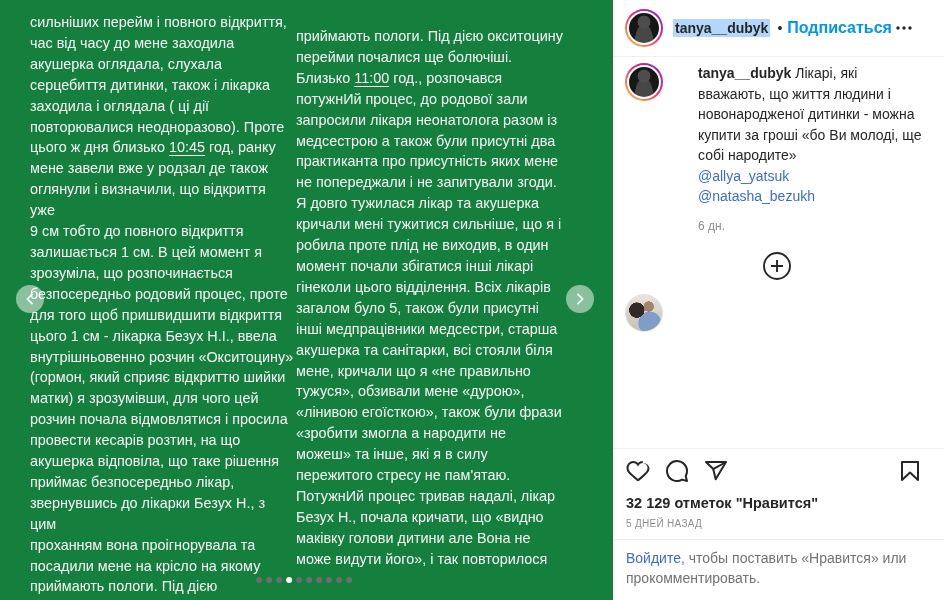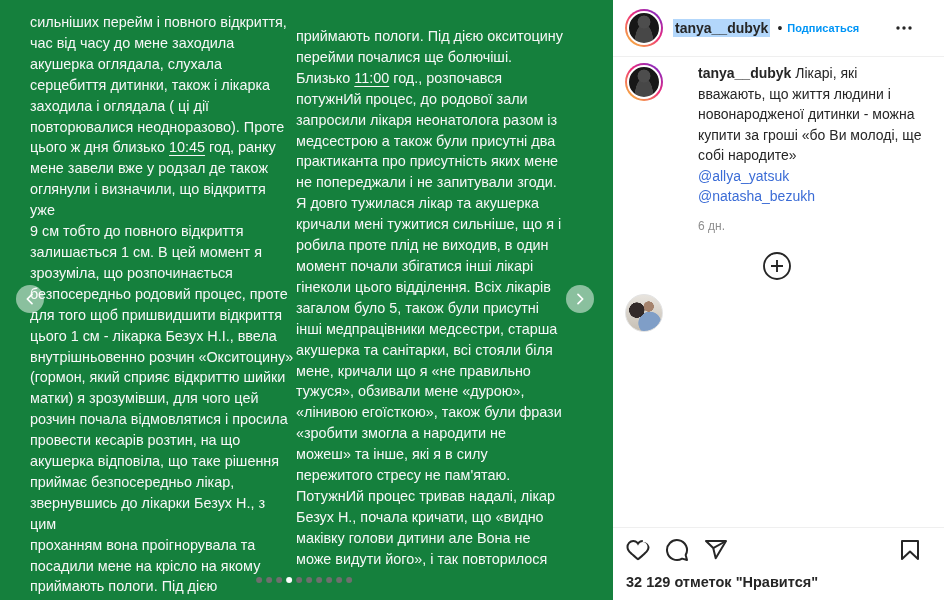--- a/index.html
+++ b/index.html
@@ -28,21 +28,21 @@
   .sil { background:radial-gradient(circle at 50% 30%, #4d4d4d 0 24%, transparent 26%),
          radial-gradient(ellipse at 50% 95%, #474747 0 42%, transparent 44%), #171717; }
   .photo-av { width:38px; height:38px; border-radius:50%; flex:none; border:1px solid #e3e3e3;
          background:radial-gradient(circle at 30% 42%, #322a29 0 23%, transparent 24%),
                     radial-gradient(circle at 63% 32%, #a5836d 0 15%, transparent 16%),
                     radial-gradient(circle at 66% 78%, #7f9ec7 0 30%, transparent 32%),
                     linear-gradient(#e8e4de,#c6bfb4); }
   .uname { font-weight:700; font-size:14px; color:#262626; }
   .hdr .uname { margin-left:10px; background:#b3d7fb; padding:1px 2px; }
   .sep { margin:0 5px 0 7px; color:#262626; font-size:14px; }
-  .follow { color:#0095f6; font-weight:700; font-size:11px; background:none; border:none; cursor:pointer; padding:0; }
+  .follow { color:#0095f6; font-weight:700; font-size:16px; background:none; border:none; cursor:pointer; padding:0; }
   .more { margin-left:auto; background:none; border:none; cursor:pointer; padding:0; display:flex; }
 
   .content { flex:1; padding:6px 16px 0 12px; overflow:hidden; }
   .row { display:flex; align-items:flex-start;gap:23px; }
   .row .body { margin-left:12px; font-size:14px; line-height:20.5px; width:252px; }
   .mention { color:#3b6cd6; display:block; text-decoration:none; cursor:pointer; }
   .bang { color:#ed3b35; font-weight:800; margin-left:3px; letter-spacing:-1px; }
   .ts { color:#8e8e8e; font-size:12px; margin-top:9px; }
   .loadmore { display:block; margin:15px auto 13px; background:none; border:none; cursor:pointer; padding:0; height:30px; }
   .caption-row { margin-bottom:2px; }
@@ -217,15 +217,19 @@
       </button>
       <button class="abtn save">
         <span style="display:flex">
           <svg width="24" height="24" viewBox="0 0 24 24">
               <polygon points="20 21 12 13.44 4 21 4 3 20 3 20 21" fill="none" stroke="#262626" stroke-width="2" stroke-linejoin="round"></polygon>
             </svg>
         </span>
       </button>
     </div>
     <div class="likes">32 129 отметок "Нравится"</div>
-  </div>
-
+    <div class="posted">5 ДНЕЙ НАЗАД</div>
+  </div>
+
+  <div class="login">
+    <span class="login-link">Войдите</span><span>, чтобы поставить «Нравится» или прокомментировать.</span>
+  </div>
 </div>
 
 </body></html>

